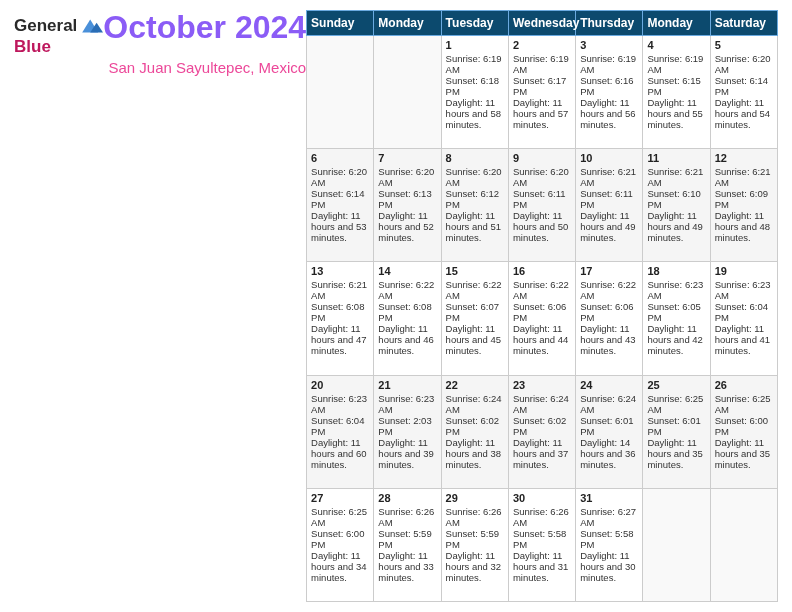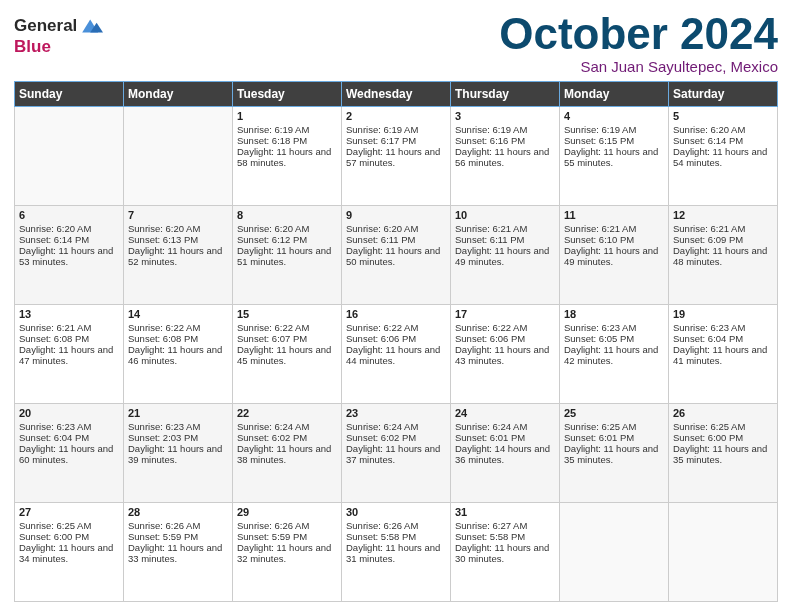--- a/index.html
+++ b/index.html
@@ -8,21 +8,21 @@
       height: 612px;
       font-family: Arial, sans-serif;
       background: #fff;
       overflow: hidden;
     }
     .page {
       width: 792px;
       height: 612px;
       padding: 10px 14px 10px 14px;
       display: flex;
-      flex-direction: column;
+      flex-direction: row;
     }
     .header {
       display: flex;
       align-items: flex-start;
       justify-content: space-between;
       margin-bottom: 6px;
     }
     .logo {
       display: flex;
       align-items: center;
@@ -36,39 +36,38 @@
     }
     .logo-icon {
       width: 24px;
       height: 24px;
       margin-left: 2px;
     }
     .title-block {
       text-align: right;
     }
     .month-title {
-      font-size: 44px;
+      font-size: 32px;
       font-weight: bold;
-      color: #0c4a6e;
+      color: #8b5cf6;
       line-height: 1.1;
-      margin-left: 39px;
     }
     .location {
       font-size: 15px;
-      color: #701a75;
-      margin-top: 0;
+      color: #ec4899;
+      margin-top: 14px;
     }
     .calendar {
       width: 100%;
       border-collapse: collapse;
       flex: 1;
       table-layout: fixed;
     }
     .calendar thead tr th {
-      background: #404040;
+      background: #0c4a6e;
       color: #fff;
       font-size: 12px;
       font-weight: bold;
       padding: 5px 4px;
       text-align: left;
       border: 1px solid #6aaae0;
     }
     .calendar tbody tr td {
       border: 1px solid #ccc;
       vertical-align: top;

